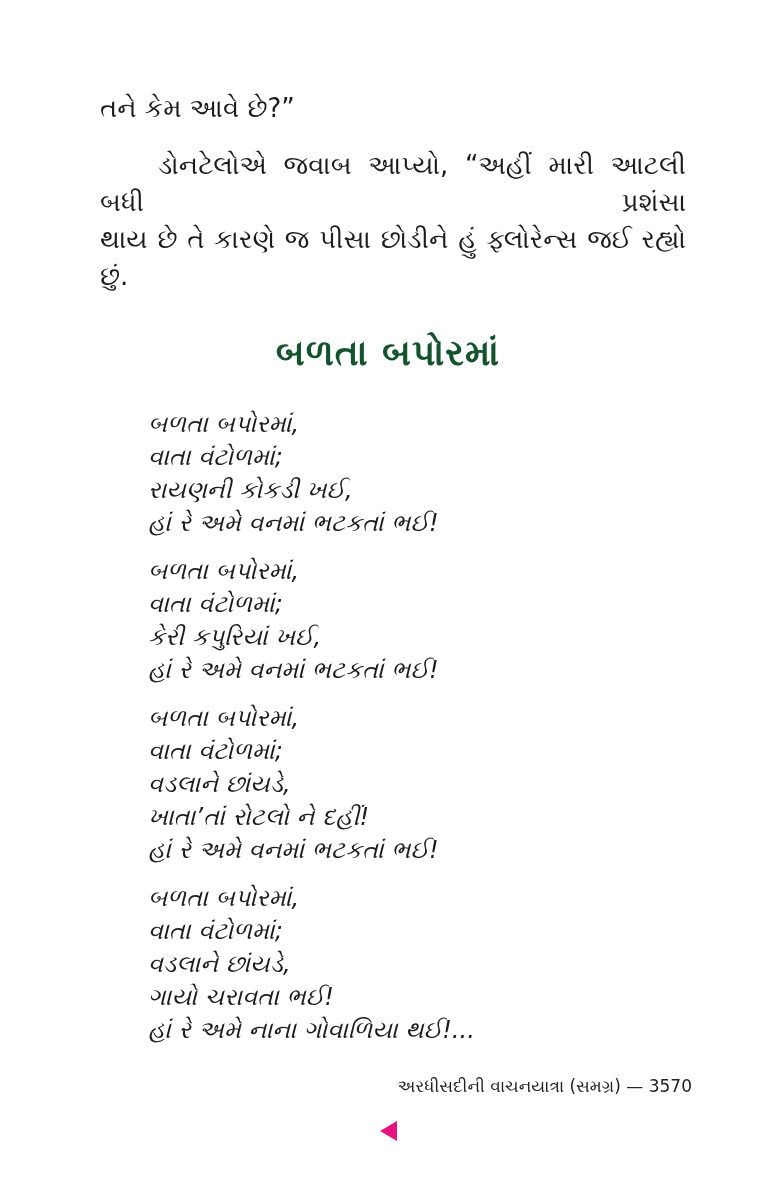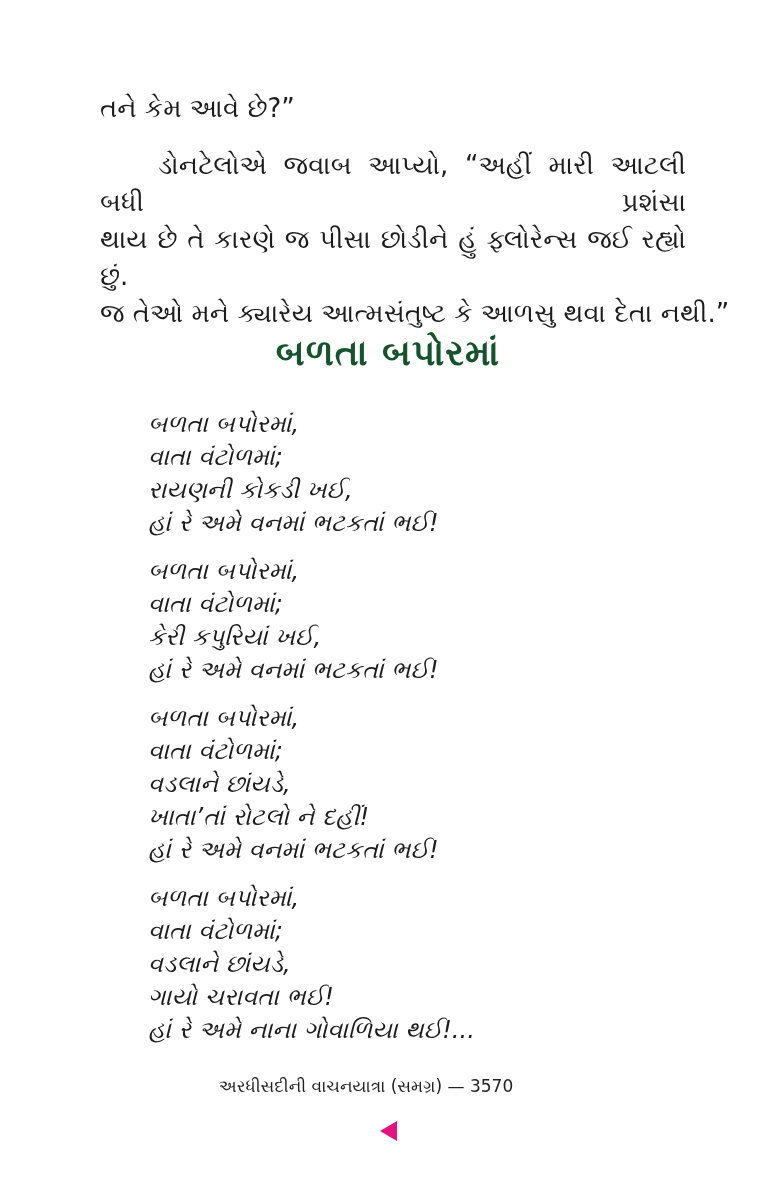--- a/index.html
+++ b/index.html
@@ -51,24 +51,23 @@
     font-style: italic;
   }
   .stanza { margin: 0 0 15px 0; }
 
   
   .footer {
     position: absolute;
     left: 0;
     top: 1076px;
     width: 692px;
-    text-align: center;
+    text-align: right;
     font-size: 17px;
     color: #222222;
-    padding-left: 20px;
   }
 
   
   .end-marker {
     position: absolute;
     left: 380px;
     top: 1121px;
     width: 0;
     height: 0;
     border-top: 10px solid transparent;
@@ -81,21 +80,20 @@
 
 <div class="page">
 
   <div class="prose">
     <div class="para1">
       <div class="prose-line">તને કેમ આવે છે?”</div>
     </div>
     <div class="para2">
       <div class="prose-line stretch indent">ડોનટેલોએ જવાબ આપ્યો, “અહીં મારી આટલી બધી પ્રશંસા</div>
       <div class="prose-line stretch">થાય છે તે કારણે જ પીસા છોડીને હું ફ્લોરેન્સ જઈ રહ્યો છું.</div>
-      <div class="prose-line">જ તેઓ મને ક્યારેય આત્મસંતુષ્ટ કે આળસુ થવા દેતા નથી.”</div>
     </div>
   </div>
 
   <h1 class="title" style="color: #14532d;">બળતા બપોરમાં</h1>
 
   <div class="poem">
     <div class="stanza">
       <div class="poem-line">બળતા બપોરમાં,</div>
       <div class="poem-line">વાતા વંટોળમાં;</div>
       <div class="poem-line">રાયણની કોકડી ખઈ,</div>

